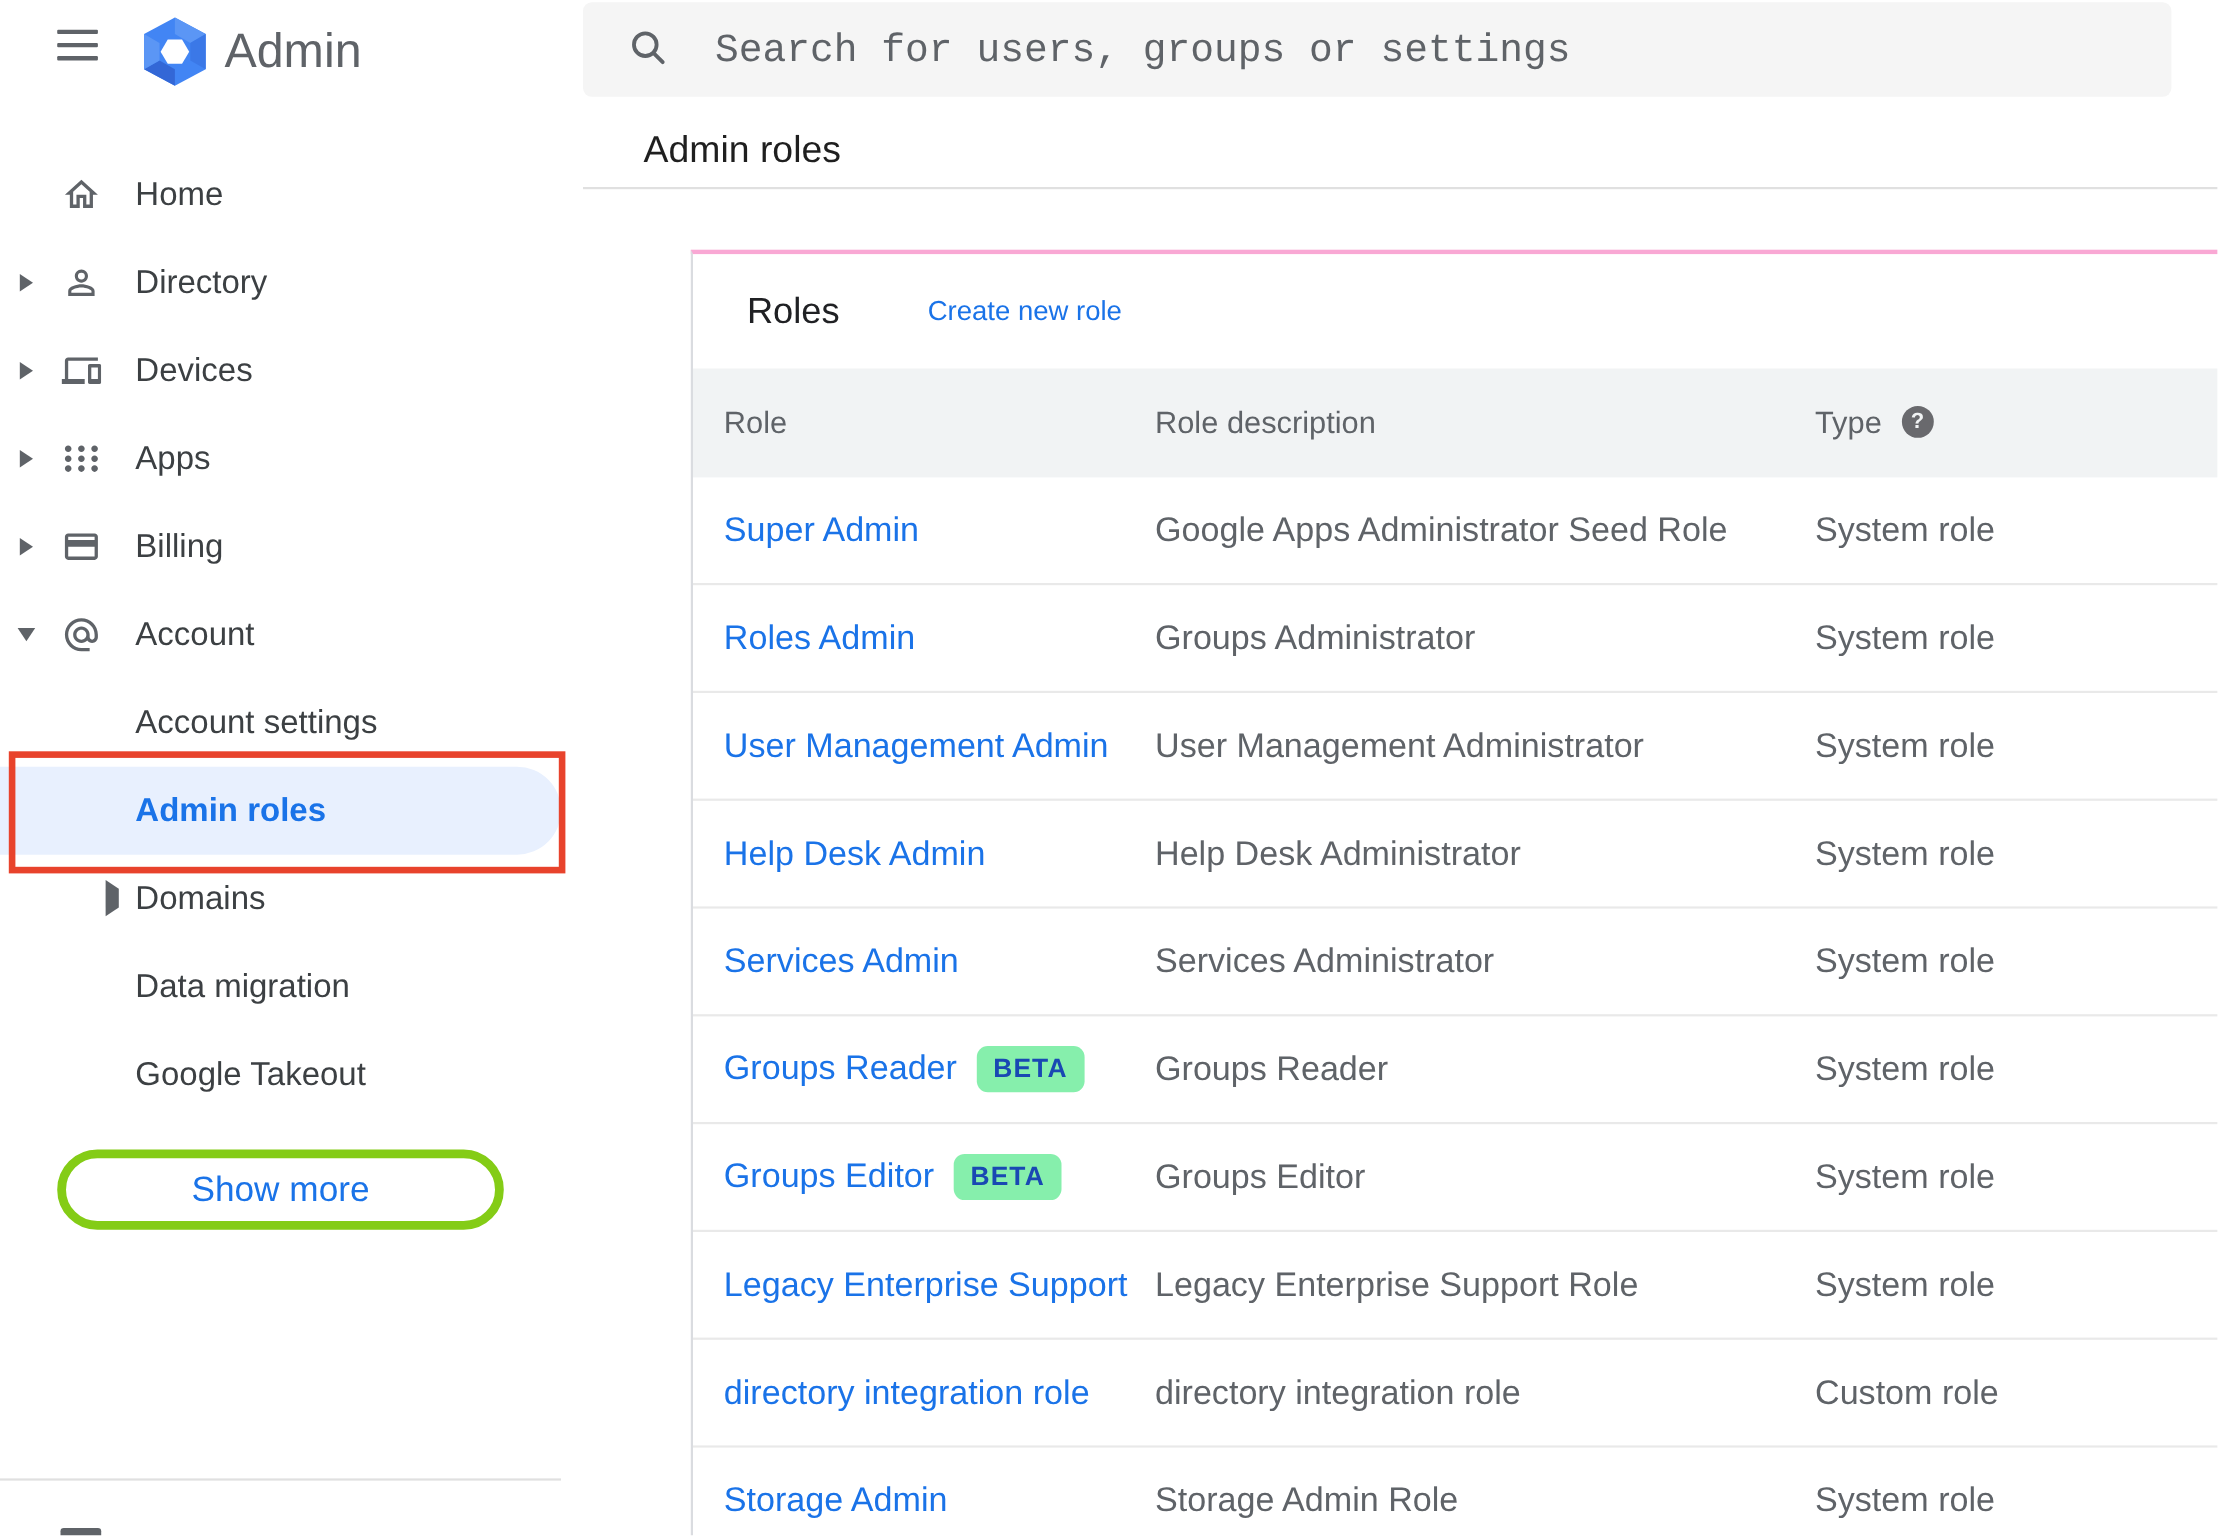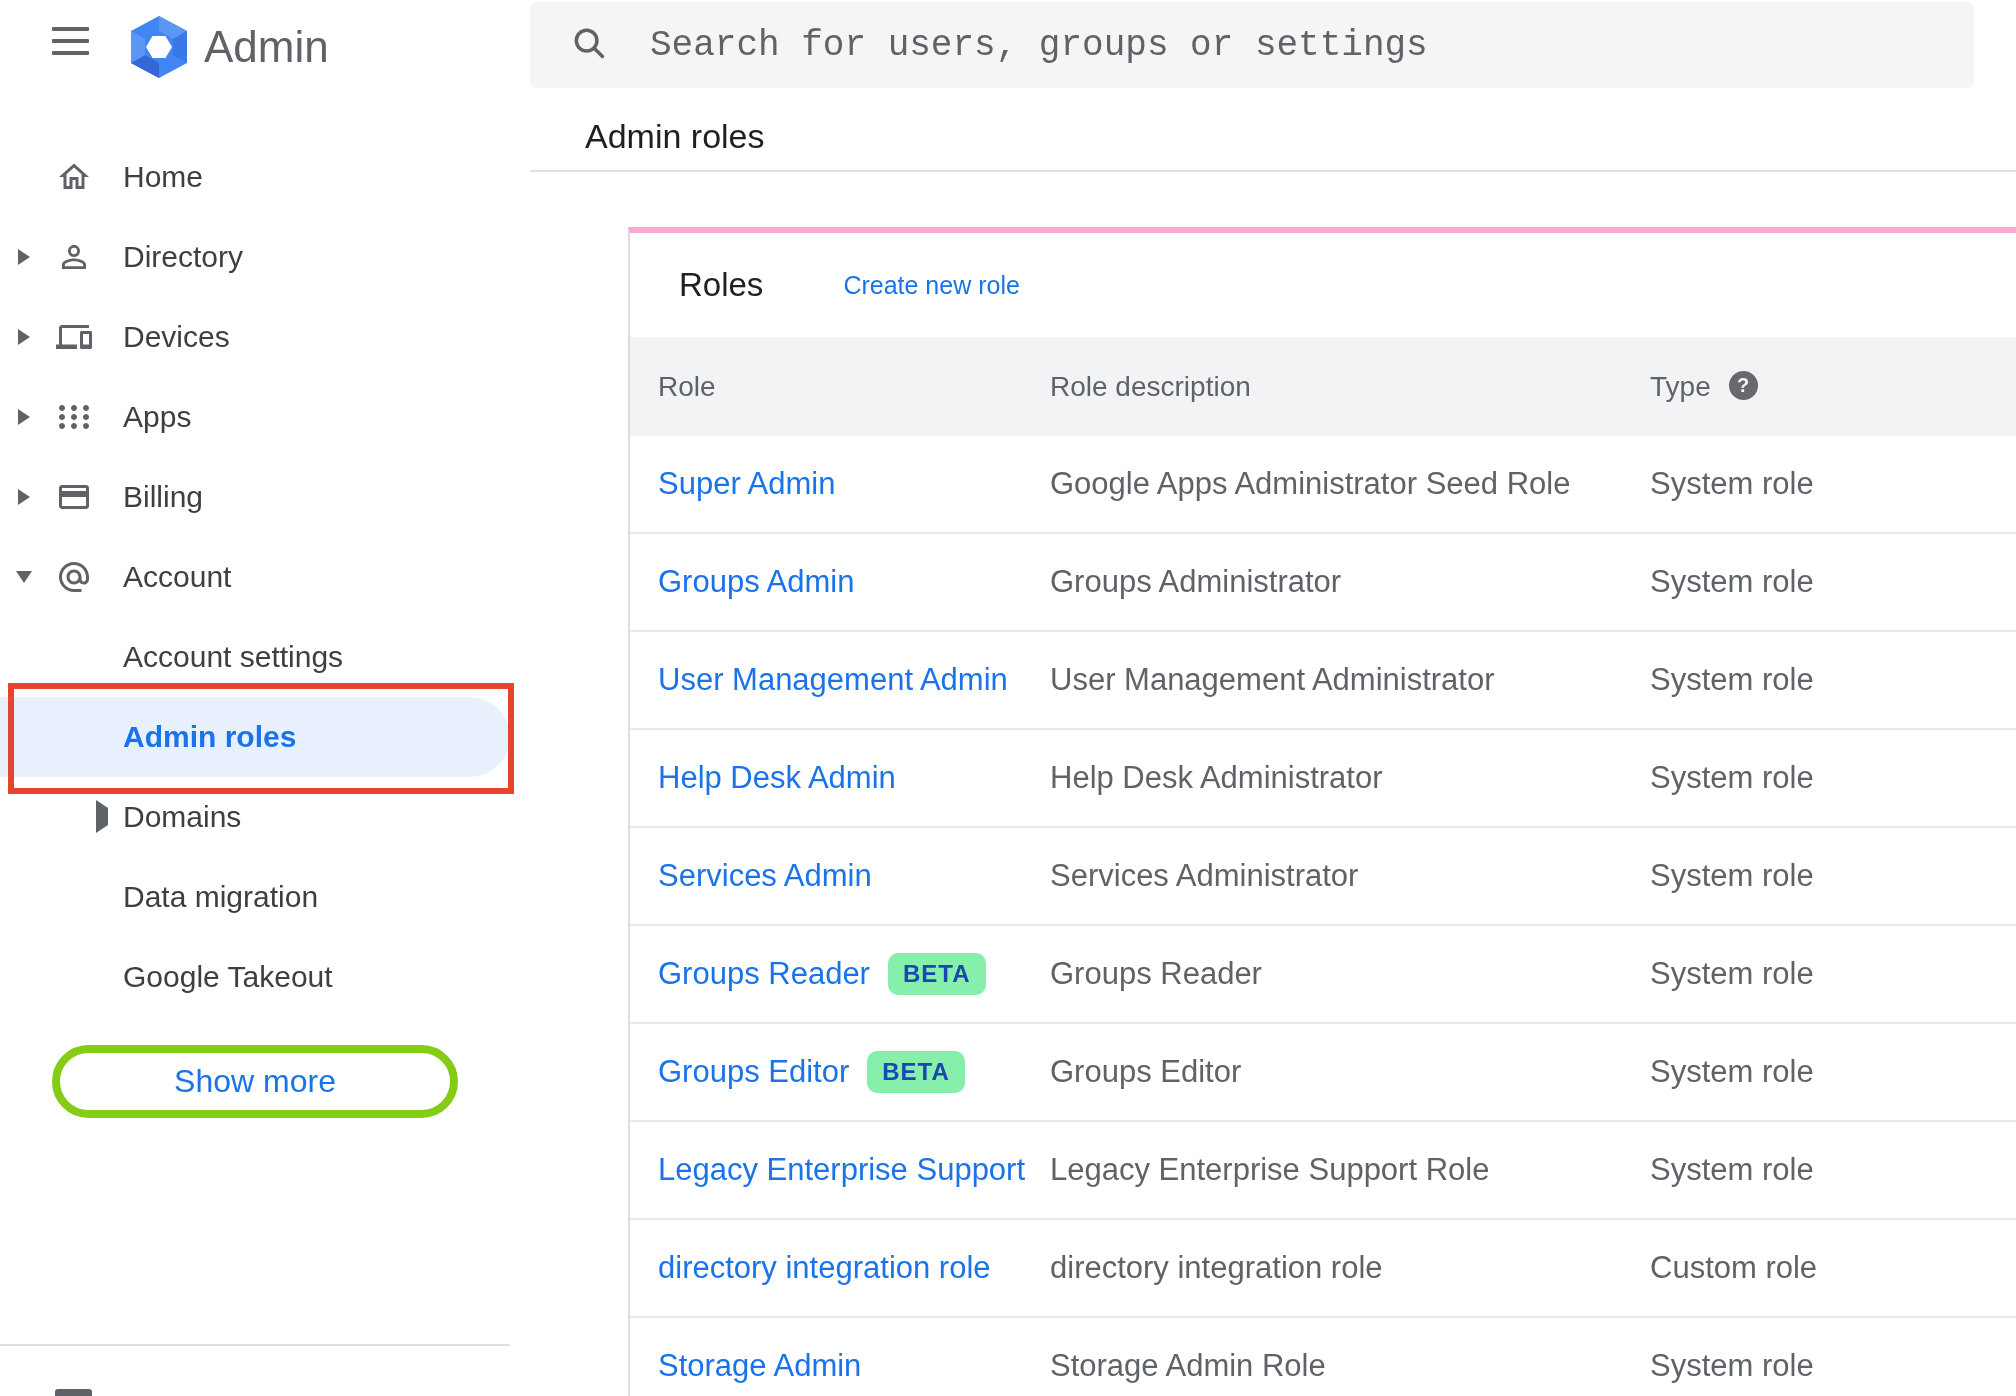--- a/index.html
+++ b/index.html
@@ -47,21 +47,21 @@
     position:absolute;left:52px;top:1045px;width:406px;height:73px;box-sizing:border-box;
     border:8px solid #84cc16;border-radius:40px;background:#fff;
     display:flex;align-items:center;justify-content:center;
     font-size:32px;color:#1a73e8;font-weight:500;cursor:pointer;font-family:inherit;
   }
   .sidebar-divider{position:absolute;left:0;top:1344px;width:510px;height:2px;background:#e0e0e0;}
   .cutoff-icon{position:absolute;left:55px;top:1389px;width:37px;height:7px;background:#5f6368;border-radius:3px 3px 0 0;}
   
   .card{
     position:absolute;left:628px;top:227px;width:1388px;height:1169px;box-sizing:border-box;
-    background:#fff;border-top:6px solid #f9a8d4;border-left:2px solid #dadce0;
+    background:#fff;border-top:4px solid #f9a8d4;border-left:2px solid #dadce0;
   }
   .card-head{height:104px;display:flex;align-items:center;}
   .card-title{margin-left:49px;font-size:33px;font-weight:500;color:#202124;}
   .create-link{margin-left:80px;font-size:25px;color:#1a73e8;text-decoration:none;cursor:pointer;}
   .thead{height:99px;background:#f1f3f4;display:flex;align-items:center;font-size:28px;color:#5f6368;}
   .col-role{width:420px;box-sizing:border-box;padding-left:28px;flex:0 0 auto;}
   .col-desc{width:600px;flex:0 0 auto;}
   .col-type{flex:1 1 auto;display:flex;align-items:flex-start;}
   .help-icon{
     margin-left:18px;width:29px;height:29px;border-radius:50%;background:#69696d;
@@ -195,21 +195,21 @@
       <span class="help-icon">?</span>
     </div>
   </div>
   <div id="rows">
       <div class="trow">
         <div class="col-role"><a class="role-link">Super Admin</a></div>
         <div class="col-desc cell-desc">Google Apps Administrator Seed Role</div>
         <div class="col-type cell-type">System role</div>
       </div>
       <div class="trow">
-        <div class="col-role"><a class="role-link">Groups Admin</a></div>
+        <div class="col-role"><a class="role-link">Roles Admin</a></div>
         <div class="col-desc cell-desc">Groups Administrator</div>
         <div class="col-type cell-type">System role</div>
       </div>
       <div class="trow">
         <div class="col-role"><a class="role-link">User Management Admin</a></div>
         <div class="col-desc cell-desc">User Management Administrator</div>
         <div class="col-type cell-type">System role</div>
       </div>
       <div class="trow">
         <div class="col-role"><a class="role-link">Help Desk Admin</a></div>

